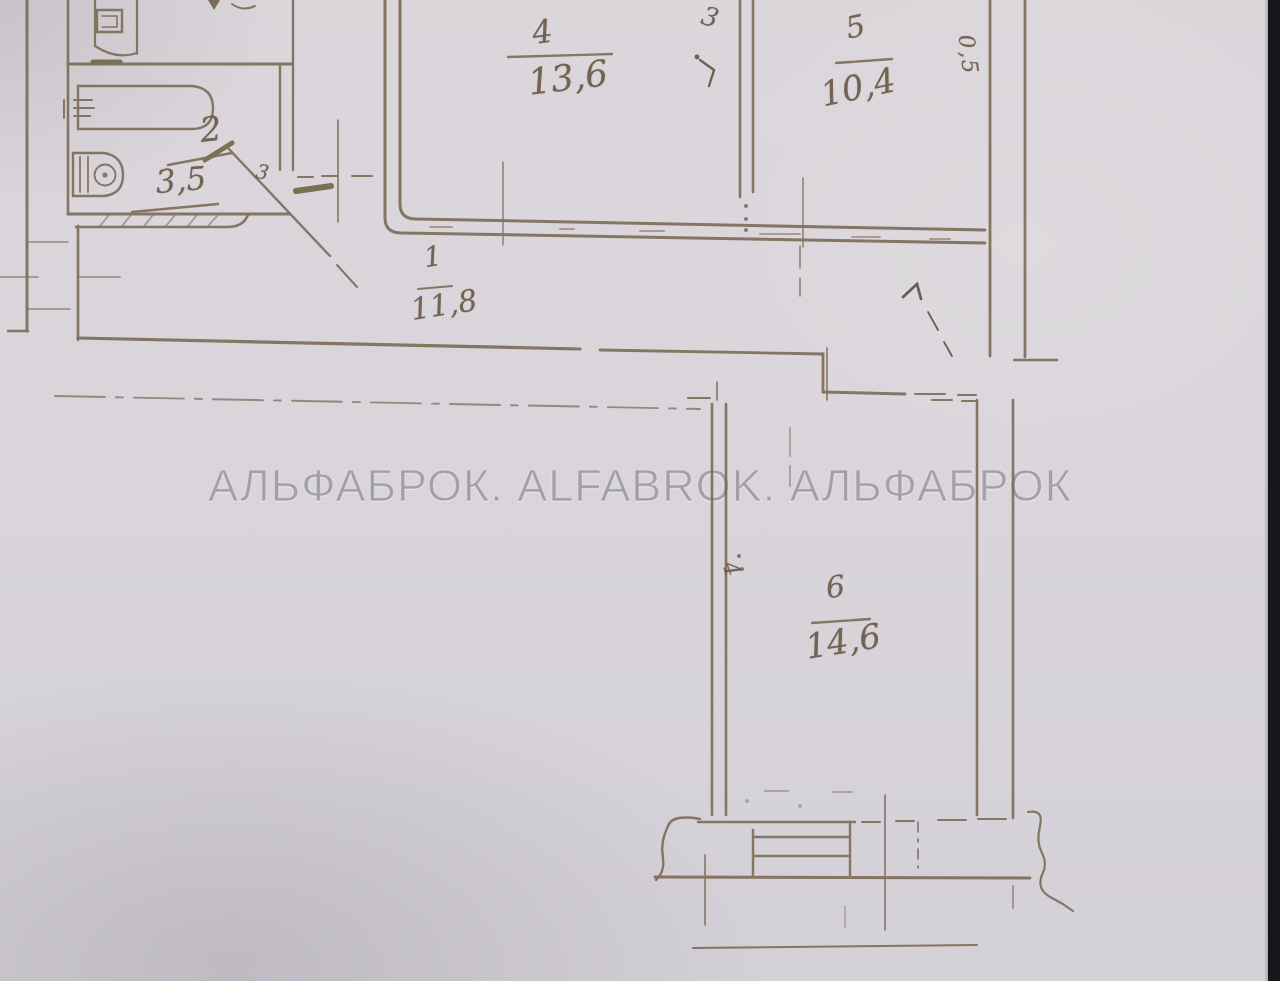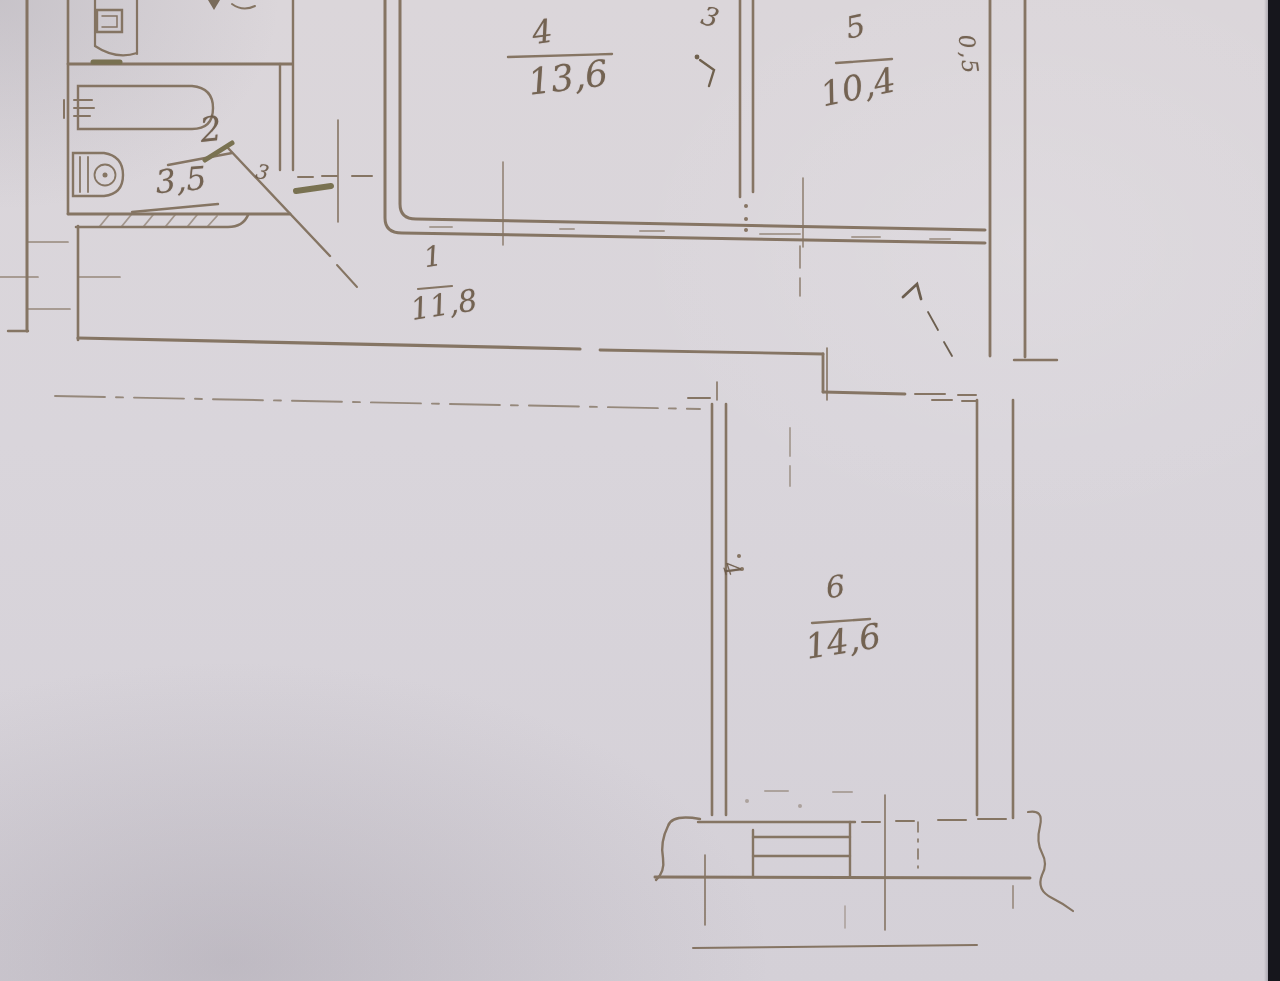--- a/index.html
+++ b/index.html
@@ -34,20 +34,21 @@
   #photo-edge-soft{
     position:absolute;right:12px;top:0;width:4px;height:100%;z-index:6;
     background:linear-gradient(90deg, rgba(150,148,158,0) 0%, rgba(120,118,130,0.45) 100%);
   }
 </style>
 </head>
 <body>
 
 <div id="page">
 
+  <div id="watermark">АЛЬФАБРОК. ALFABROK. АЛЬФАБРОК</div>
 
   <svg id="plan-svg" width="1280" height="981" viewBox="0 0 1280 981">
 
     <g stroke="#7c6a56" fill="none" stroke-linecap="round" opacity="0.9">
 
       <g>
         <path d="M27,0 V331" stroke-width="3"></path>
         <path d="M8,331 H28" stroke-width="2.4"></path>
         <path d="M68,0 V214" stroke-width="2.6"></path>
         <path d="M78,226 V340" stroke-width="2.6"></path>

